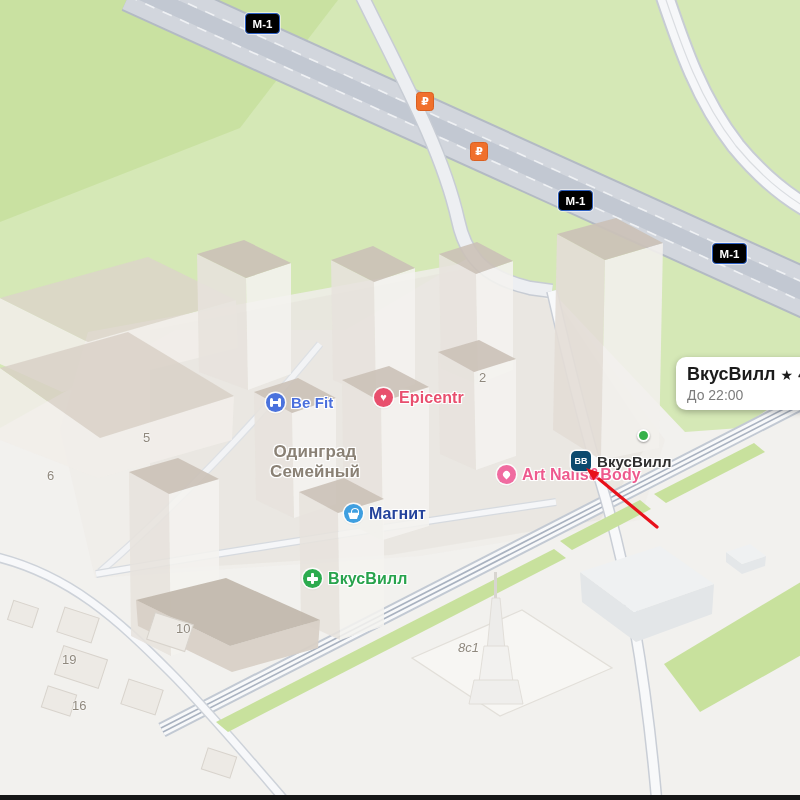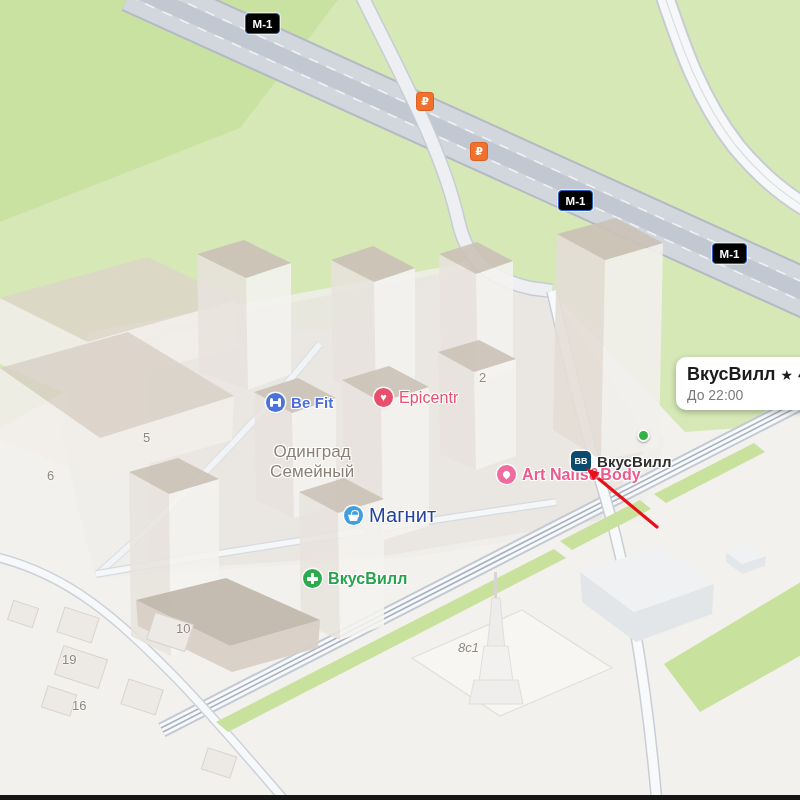--- a/index.html
+++ b/index.html
@@ -200,30 +200,30 @@
     </g>
   </svg>
 
   <div id="overlay">
       <div class="poi" style="left: 266px; top: 393px;">
     <span class="poi-icon icon-dumbbell" style="background: rgb(74, 114, 221);"></span>
     <span class="poi-label" style="color: rgb(74, 111, 221); font-size: 15px; font-weight: 600;">Be Fit</span>
   </div>
       <div class="poi" style="left: 374px; top: 388px;">
     <span class="poi-icon icon-heart" style="background: rgb(232, 79, 109);"></span>
-    <span class="poi-label" style="color: rgb(232, 79, 110); font-size: 16px; font-weight: 400;">Epicentr</span>
+    <span class="poi-label" style="color: rgb(232, 79, 110); font-size: 16px; font-weight: 700;">Epicentr</span>
   </div>
       <div class="poi text-only" style="left: 270px; top: 442px;">
 
-    <span class="poi-label" style="color: rgb(138, 129, 117); font-size: 17px; font-weight: 400;">Одинград
+    <span class="poi-label" style="color: rgb(138, 129, 117); font-size: 17px; font-weight: 700;">Одинград
 Семейный</span>
   </div>
       <div class="poi" style="left: 344px; top: 504px;">
     <span class="poi-icon icon-basket" style="background: rgb(63, 159, 224);"></span>
-    <span class="poi-label" style="color: rgb(36, 67, 156); font-size: 20px; font-weight: 400; text-align: center;">Магнит</span>
+    <span class="poi-label" style="color: rgb(36, 67, 156); font-size: 16px; font-weight: 700; text-align: center;">Магнит</span>
   </div>
       <div class="poi" style="left: 497px; top: 465px;">
     <span class="poi-icon icon-lotus" style="background: rgb(240, 107, 160);"></span>
     <span class="poi-label" style="color: rgb(238, 90, 142); font-size: 16px; font-weight: 600;">Art Nails&amp;Body</span>
   </div>
       <div class="poi" style="left: 303px; top: 569px;">
     <span class="poi-icon icon-cross" style="background: rgb(44, 171, 78);"></span>
     <span class="poi-label" style="color: rgb(40, 163, 77); font-size: 16px; font-weight: 700;">ВкусВилл</span>
   </div>
       <div class="poi" style="left: 571px; top: 451px;">

